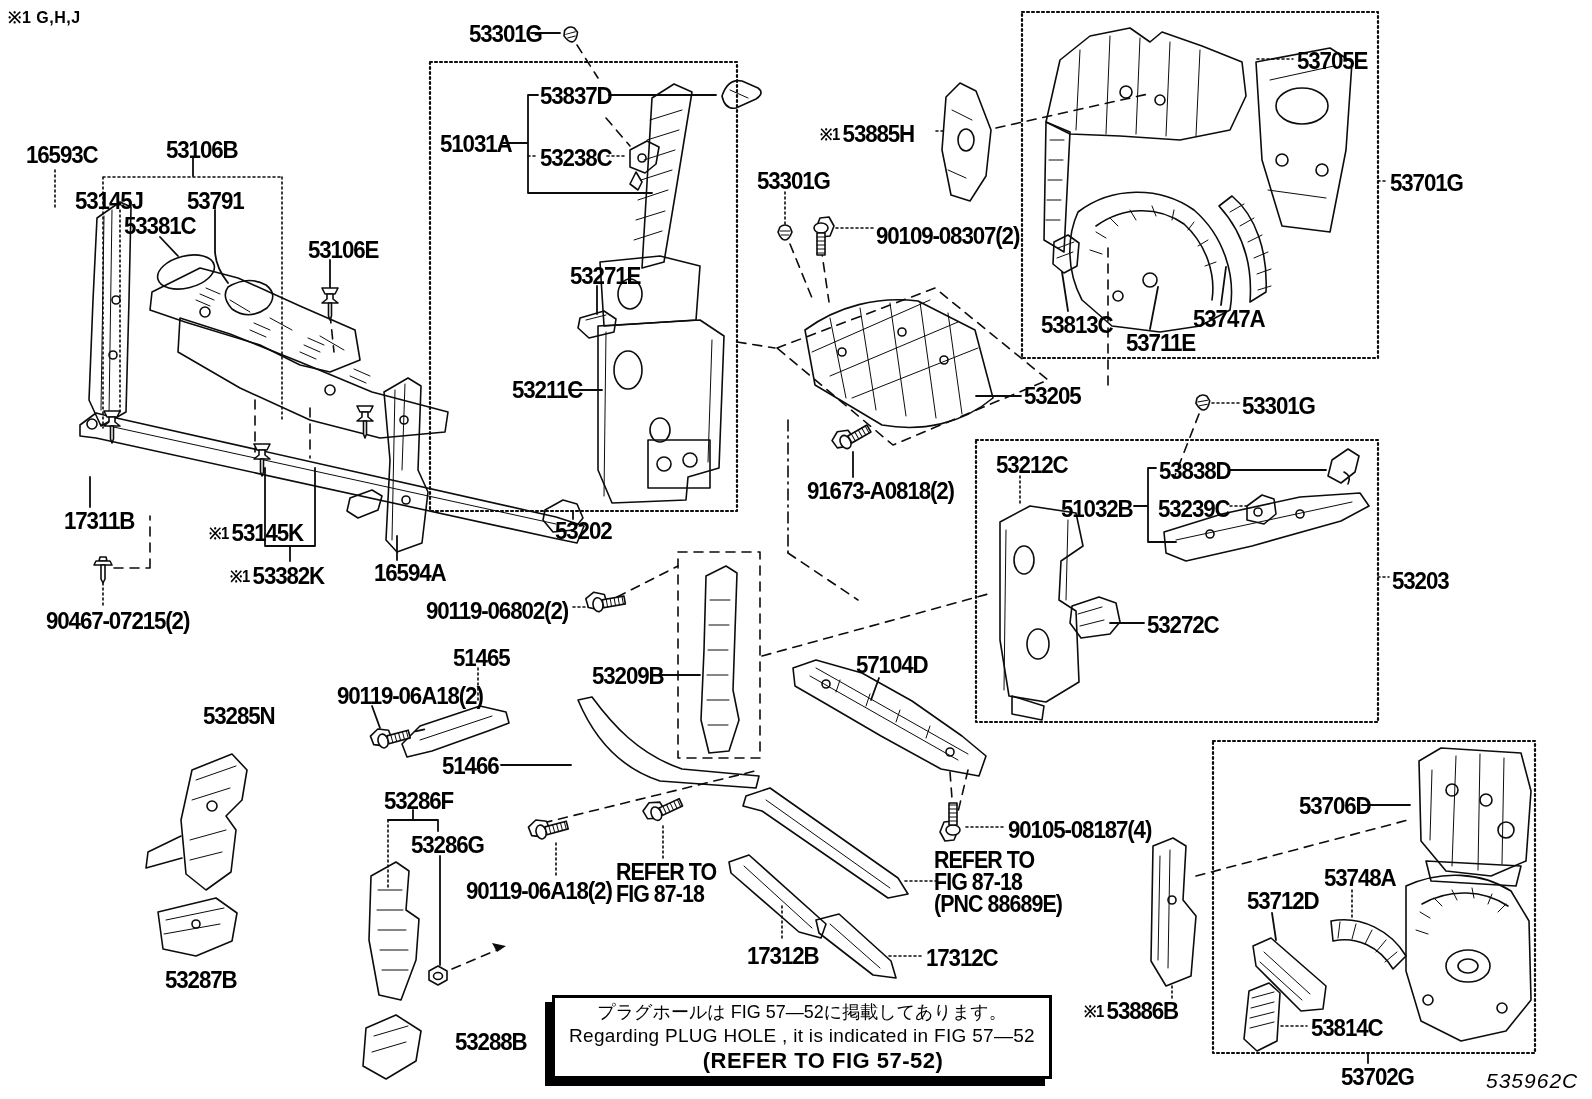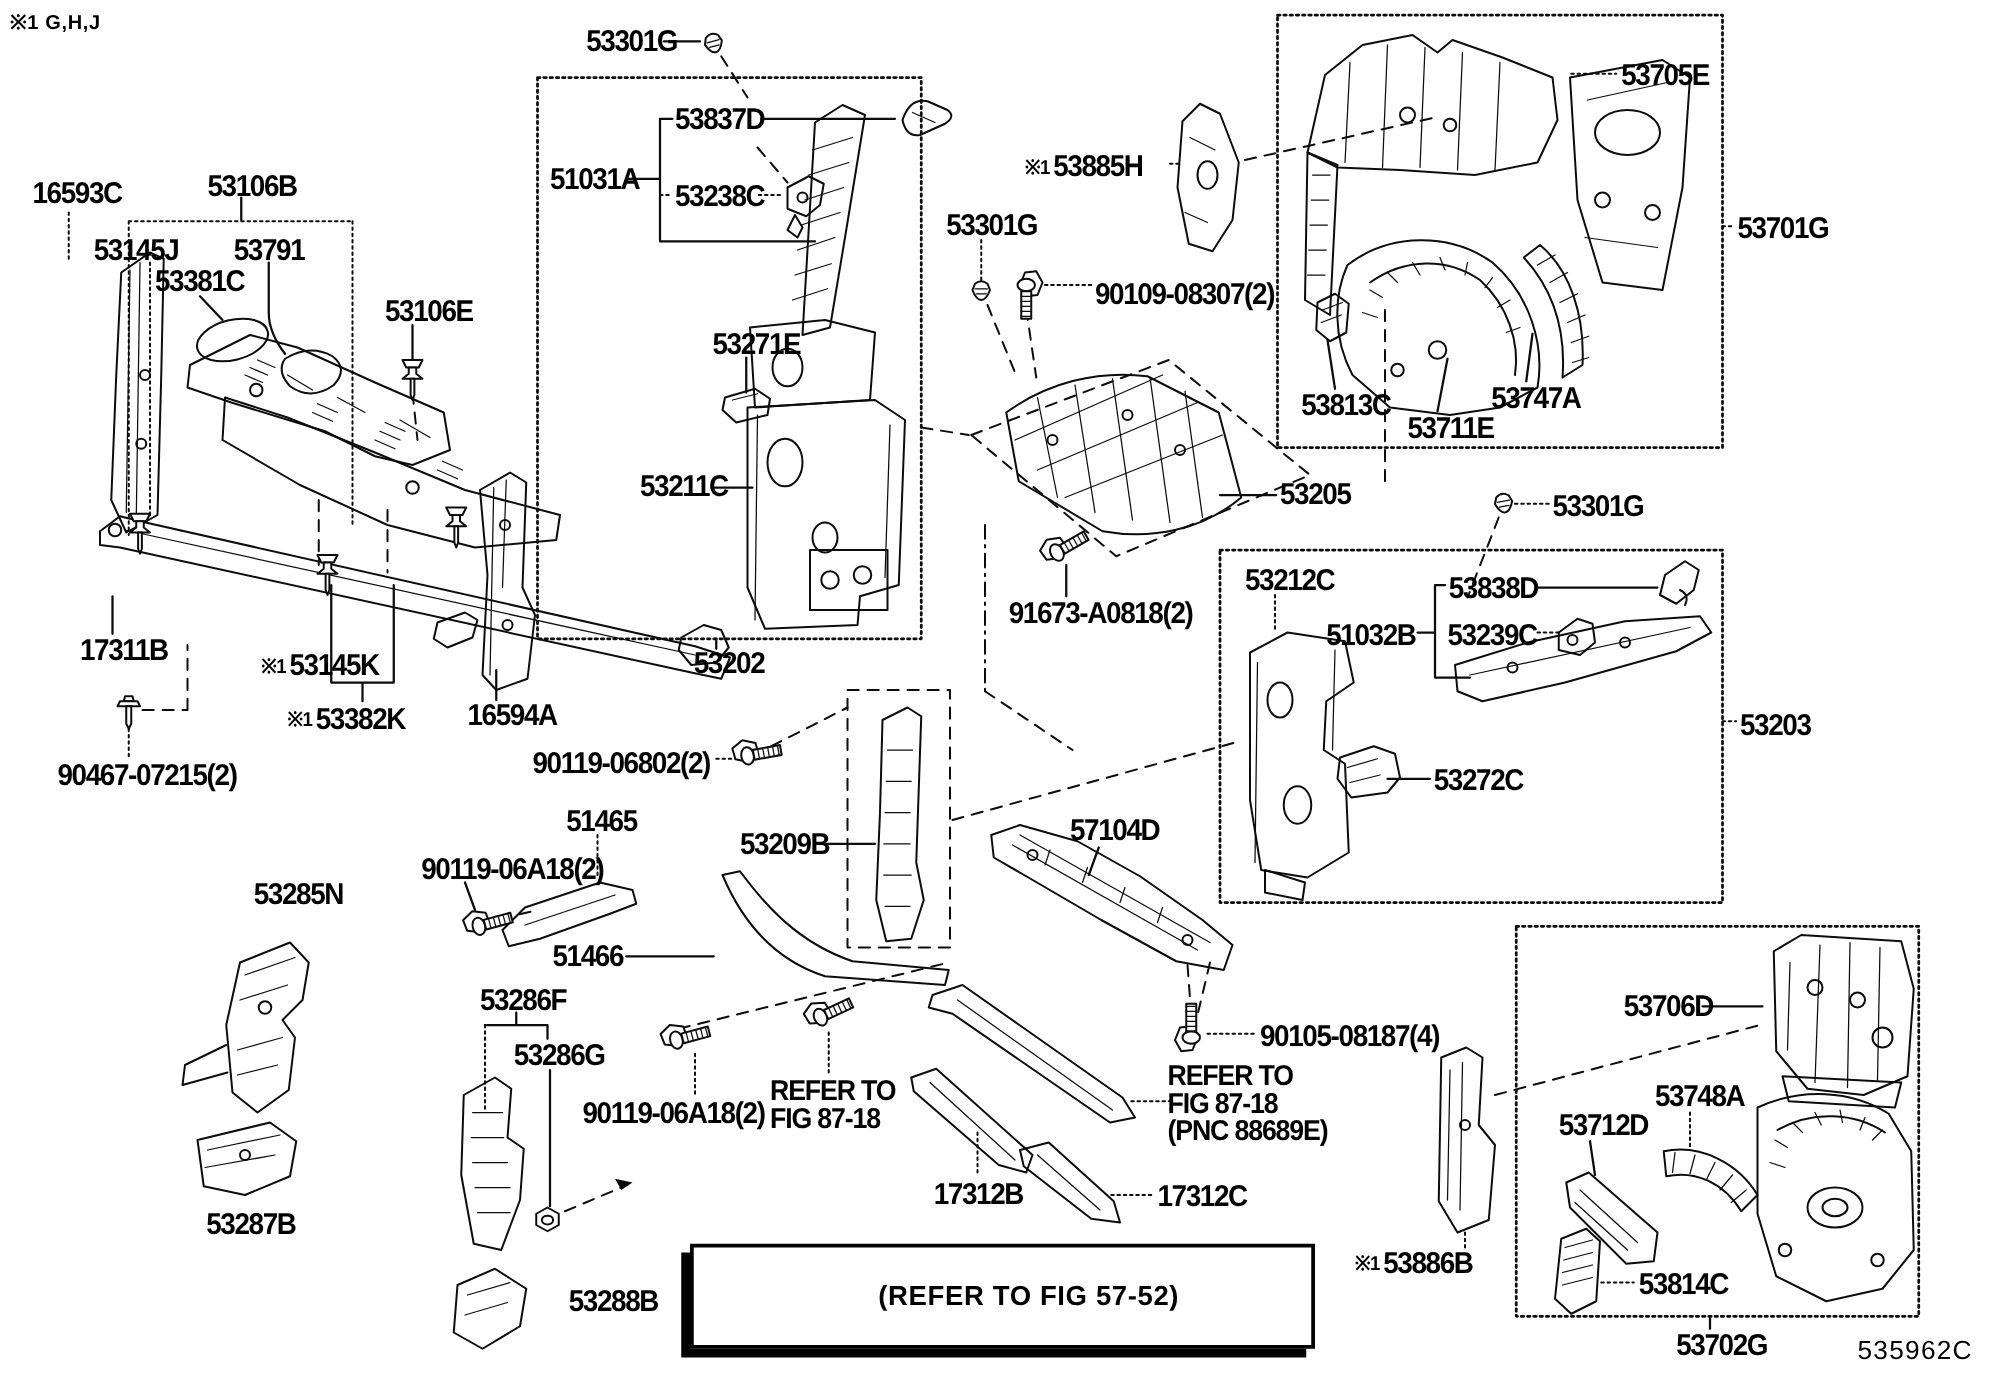--- a/index.html
+++ b/index.html
@@ -16,21 +16,21 @@
   #lineart .ddot{stroke-dasharray:11 5 2 5;}
   #lineart .fillw{fill:#fff;}
   #lineart .hatch{stroke-width:1;}
   #lineart .solidfill{fill:#0c0c0c;stroke:none;}
   .lbl{position:absolute;font-weight:700;font-size:24px;letter-spacing:-1.2px;
     line-height:1;white-space:nowrap;transform:scaleX(.93);transform-origin:left top;}
   .lbl .ref{font-size:16px;letter-spacing:-.5px;margin-right:3px;vertical-align:2px;}
   .callout{position:absolute;font-weight:700;font-size:23px;letter-spacing:-1px;
     line-height:22px;white-space:nowrap;transform:scaleX(.93);transform-origin:left top;}
   .corner-note{position:absolute;left:8px;top:6px;font-weight:700;font-size:16px;letter-spacing:.5px;}
-  .doc-code{position:absolute;left:1486px;top:1069px;font-size:21px;font-weight:400;letter-spacing:1px;}
+  .doc-code{position:absolute;left:1486px;top:1069px;font-size:21px;font-weight:400;letter-spacing:1px;font-style:italic;}
   .note-box{position:absolute;left:552px;top:995px;width:494px;height:78px;
     border:3px solid #000;background:#fff;box-shadow:-7px 7px 0 #000;
     display:flex;flex-direction:column;justify-content:center;align-items:center;gap:1px;}
   .note-box .jp{font-size:18px;font-weight:400;}
   .note-box .en{font-size:19px;font-weight:400;letter-spacing:.3px;}
   .note-box .ref-line{font-size:22px;font-weight:700;letter-spacing:.5px;margin-left:42px;}
 </style>
 </head>
 <body>
 
@@ -470,18 +470,20 @@
 <div class="lbl" style="left:747px;top:944px">17312B</div>
 <div class="lbl" style="left:926px;top:946px">17312C</div>
 <div class="lbl" style="left:1299px;top:794px">53706D</div>
 <div class="lbl" style="left:1324px;top:866px">53748A</div>
 <div class="lbl" style="left:1247px;top:889px">53712D</div>
 <div class="lbl" style="left:1084px;top:999px"><span class="ref">※1</span><span>53886B</span></div>
 <div class="lbl" style="left:1311px;top:1016px">53814C</div>
 <div class="lbl" style="left:1341px;top:1065px">53702G</div>
 
 <div class="note-box">
+  <div class="jp">プラグホールは FIG 57—52に掲載してあります。</div>
+  <div class="en">Regarding  PLUG  HOLE , it is indicated in  FIG  57—52</div>
   <div class="ref-line">(REFER TO FIG 57-52)</div>
 </div>
 
 <div class="doc-code">535962C</div>
 
 </div>
 
 </body></html>

